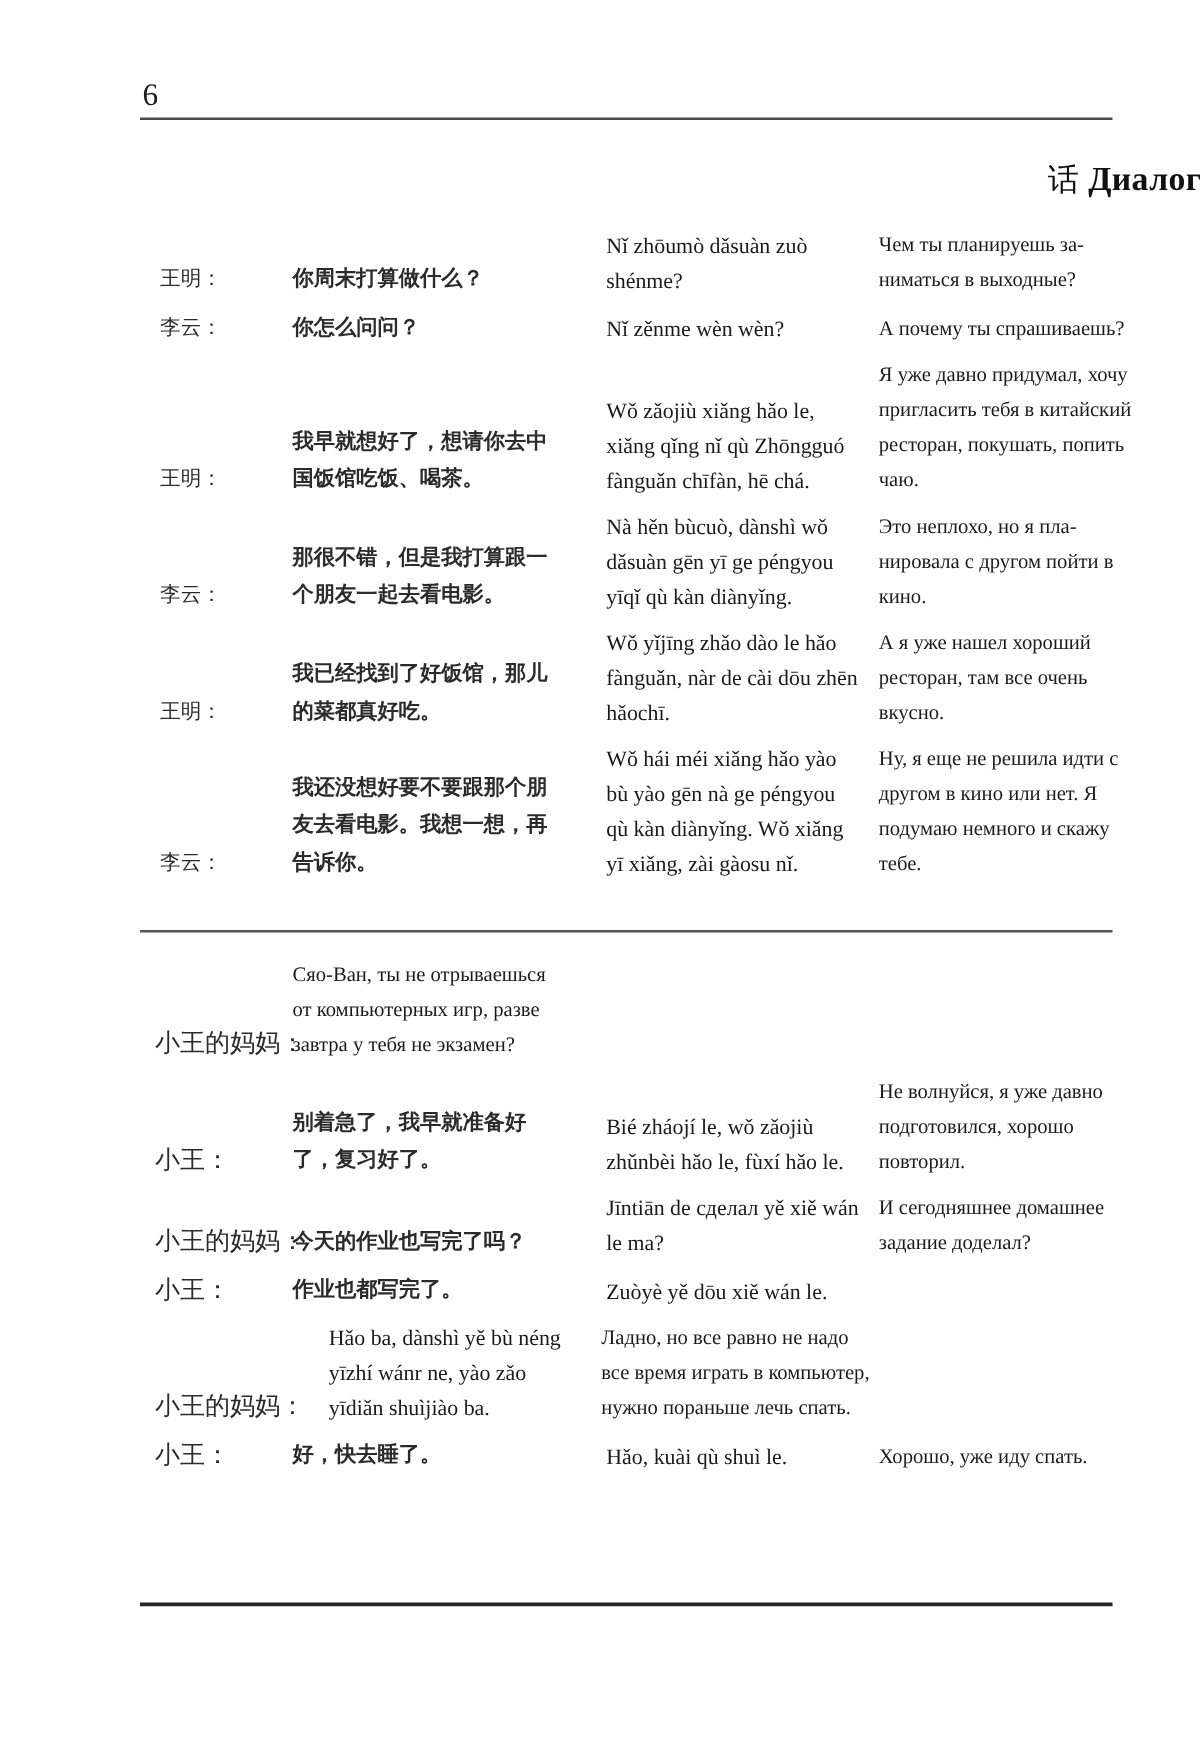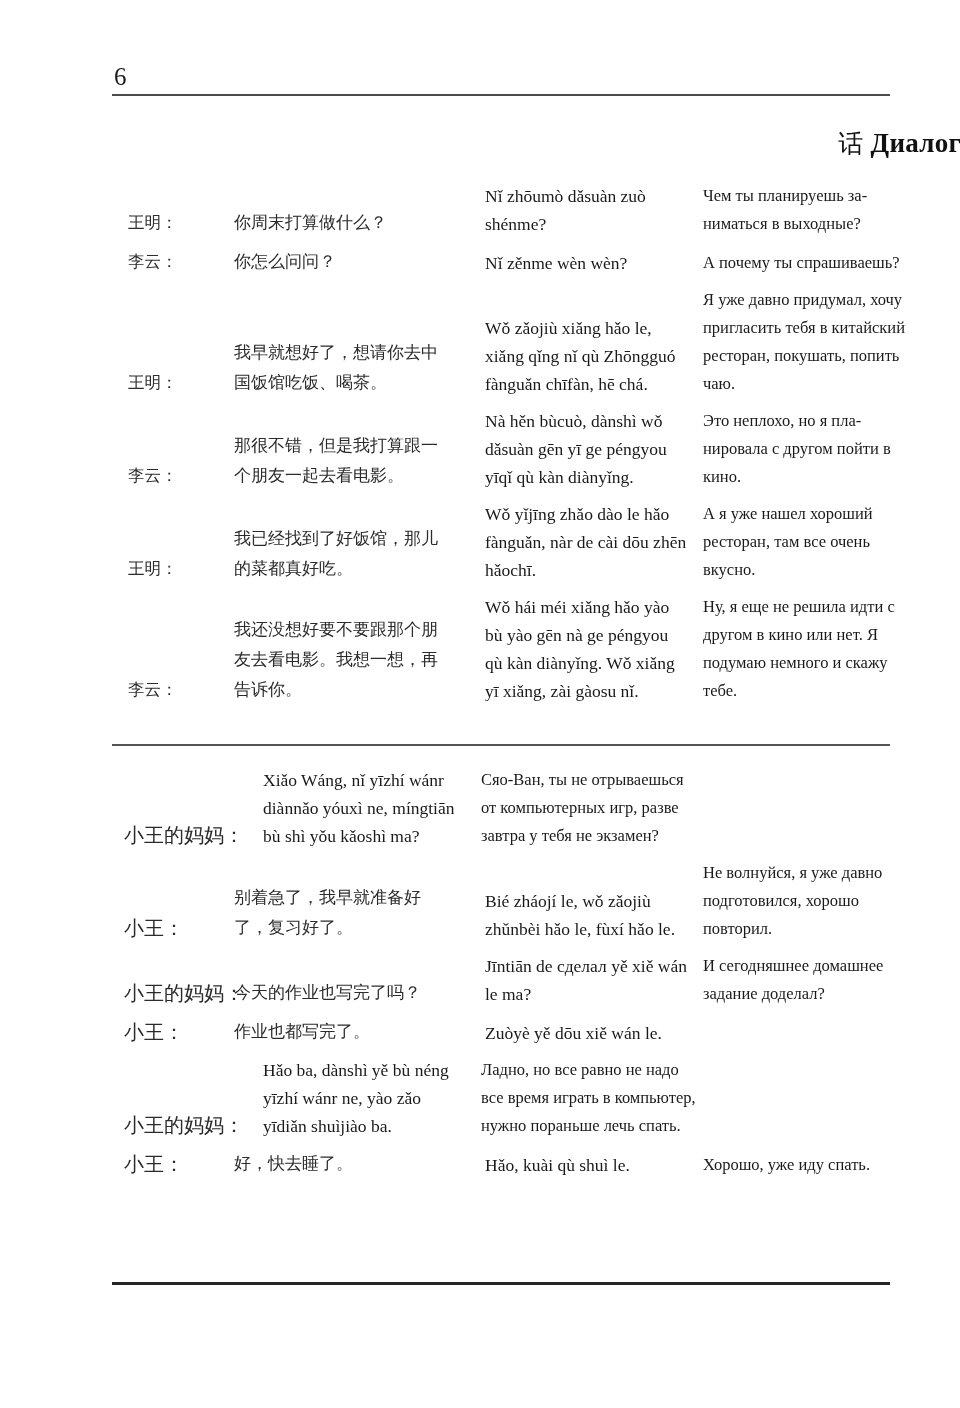--- a/index.html
+++ b/index.html
@@ -93,20 +93,21 @@
   }
 
   .col-hanzi {
     width: 222px;
     flex: 0 0 222px;
     font-size: 17px;
     line-height: 30px;
     color: #2b2b2b;
     padding-right: 12px;
     box-sizing: border-box;
+    font-weight: bold;
   }
 
   .col-pinyin {
     width: 218px;
     flex: 0 0 218px;
     font-size: 17.5px;
     line-height: 28px;
     color: #1a1a1a;
     padding-right: 14px;
     box-sizing: border-box;
@@ -189,21 +190,20 @@
         <div class="col-pinyin">Wǒ hái méi xiǎng hǎo yào bù yào gēn nà ge péngyou qù kàn diànyǐng. Wǒ xiǎng yī xiǎng, zài gàosu nǐ.</div>
         <div class="col-russian">Ну, я еще не решила идти с другом в кино или нет. Я подумаю немного и скажу тебе.</div>
       </div>
     </div>
 
   <div class="section-rule" id="rule-mid"></div>
 
   <div class="dialog-block" id="block-2">
       <div class="row">
         <div class="col-speaker">小王的妈妈：</div>
-        <div class="col-pinyin">Xiǎo Wáng, nǐ yīzhí wánr diànnǎo yóuxì ne, míngtiān bù shì yǒu kǎoshì ma?</div>
         <div class="col-russian">Сяо-Ван, ты не отры­ваешься от компьютер­ных игр, разве завтра у тебя не экзамен?</div>
       </div>
       <div class="row">
         <div class="col-speaker">小王：</div>
         <div class="col-hanzi">别着急了，我早就准备好了，复习好了。</div>
         <div class="col-pinyin">Bié zháojí le, wǒ zǎojiù zhǔnbèi hǎo le, fùxí hǎo le.</div>
         <div class="col-russian">Не волнуйся, я уже давно подготовился, хорошо повторил.</div>
       </div>
       <div class="row">
         <div class="col-speaker">小王的妈妈：</div>

